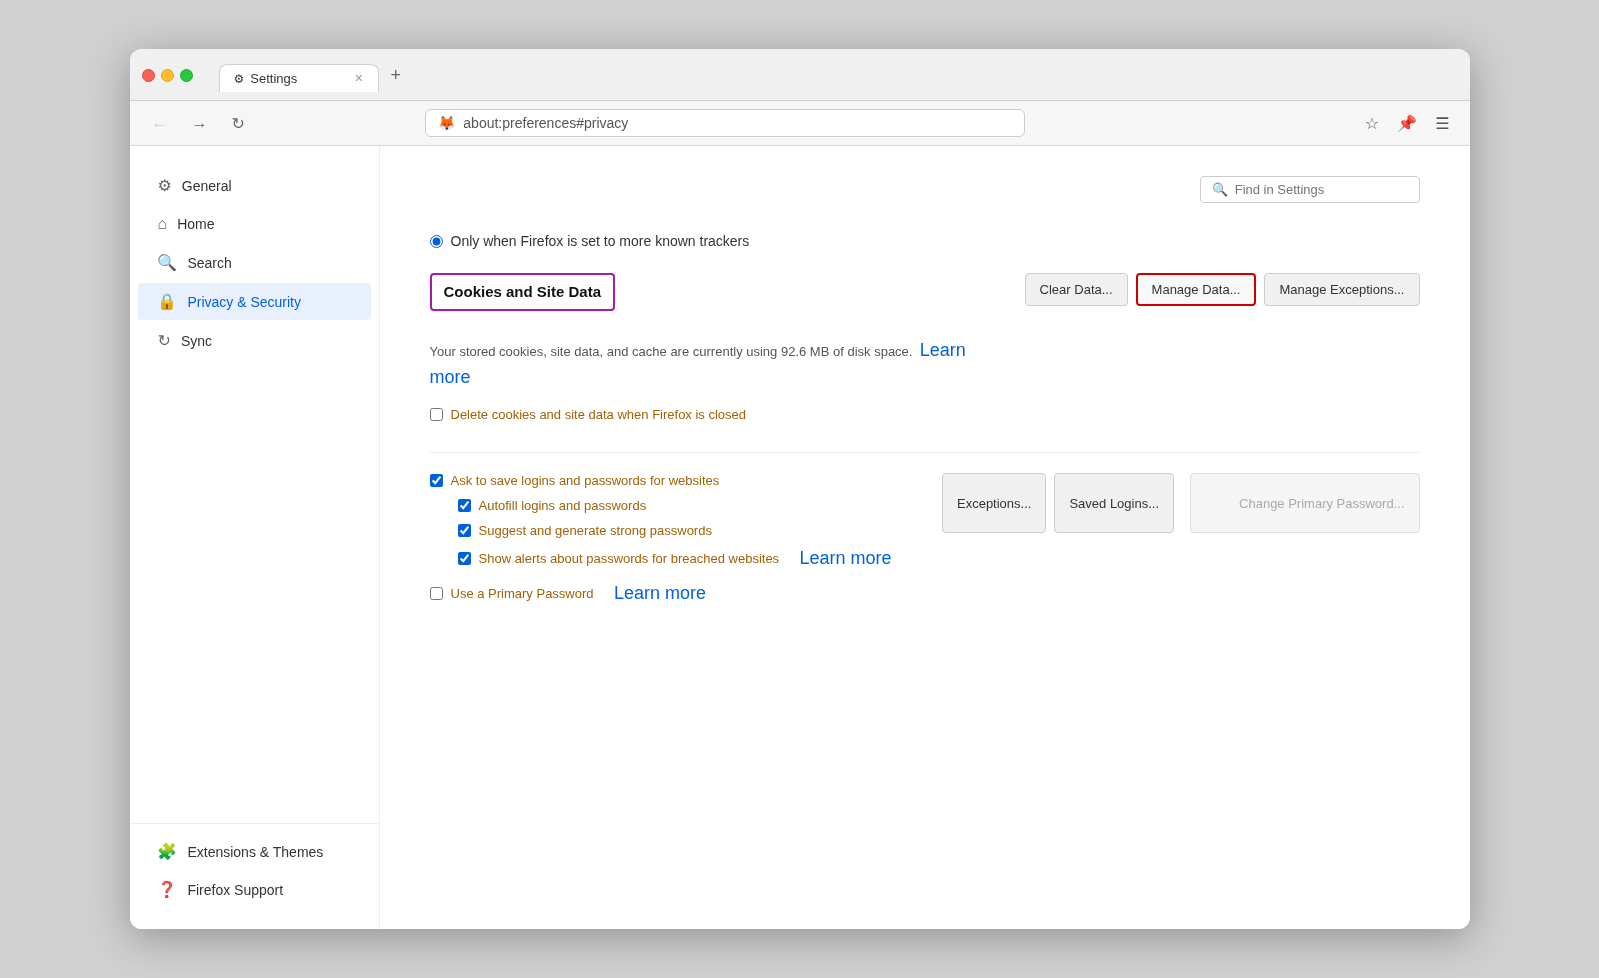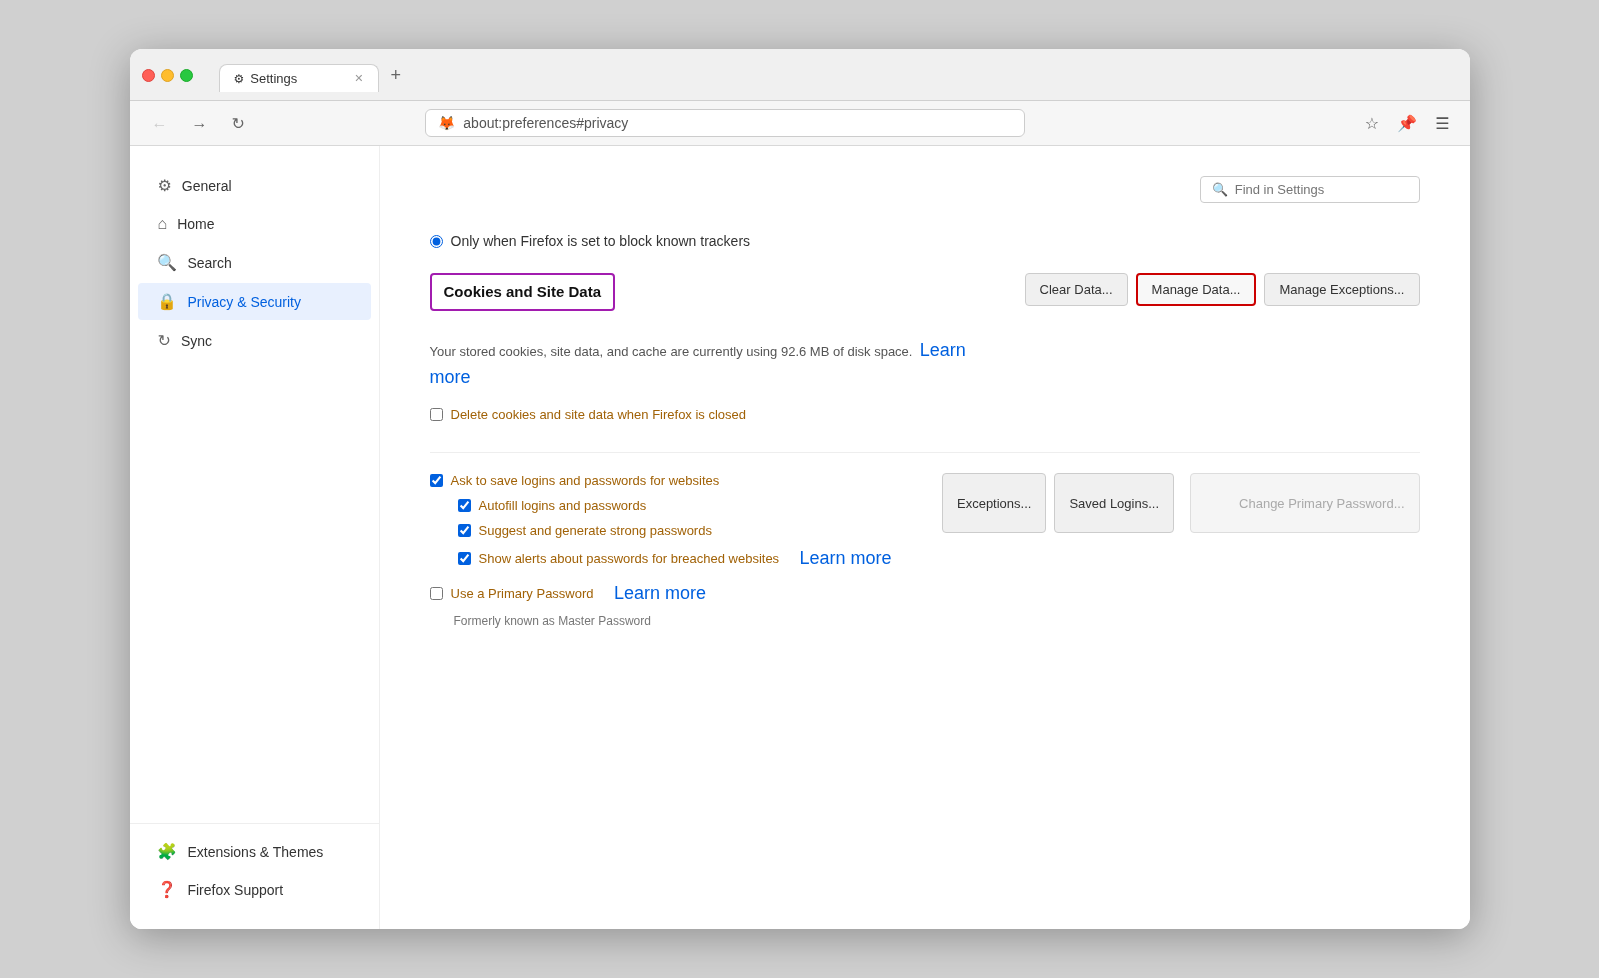--- a/index.html
+++ b/index.html
@@ -374,21 +374,21 @@
 
       <div class="search-bar-container">
         <div class="search-bar">
           <span class="search-icon">🔍</span>
           <input type="text" placeholder="Find in Settings" style="">
         </div>
       </div>
 
       <div class="radio-option">
         <input type="radio" id="radio-trackers" name="trackers" checked="" style="">
-        <label for="radio-trackers">Only when Firefox is set to block known trackers</label>
+        <label for="radio-trackers">Only when Firefox is set to more known trackers</label>
       </div>
 
       <div class="content-row">
         <div class="content-left">
           <div style="margin-bottom: 12px;">
             <div class="section-box">
               <span class="section-title">Cookies and Site Data</span>
             </div>
           </div>
           <p class="section-desc">
@@ -428,21 +428,20 @@
             <label for="show-alerts">Show alerts about passwords for breached websites</label>
             &nbsp;<a href="#" class="learn-more">Learn more</a>
           </div>
 
           <div style="margin-top: 14px;">
             <div class="checkbox-row">
               <input type="checkbox" id="primary-pass" style="">
               <label for="primary-pass">Use a Primary Password</label>
               &nbsp;<a href="#" class="learn-more">Learn more</a>
             </div>
-            <p class="small-text">Formerly known as Master Password</p>
           </div>
         </div>
         <div class="buttons-col">
           <button class="btn-settings">Exceptions...</button>
           <button class="btn-settings">Saved Logins...</button>
           <div style="height: 60px;"></div>
           <button class="btn-settings disabled">Change Primary Password...</button>
         </div>
       </div>
     </div>

